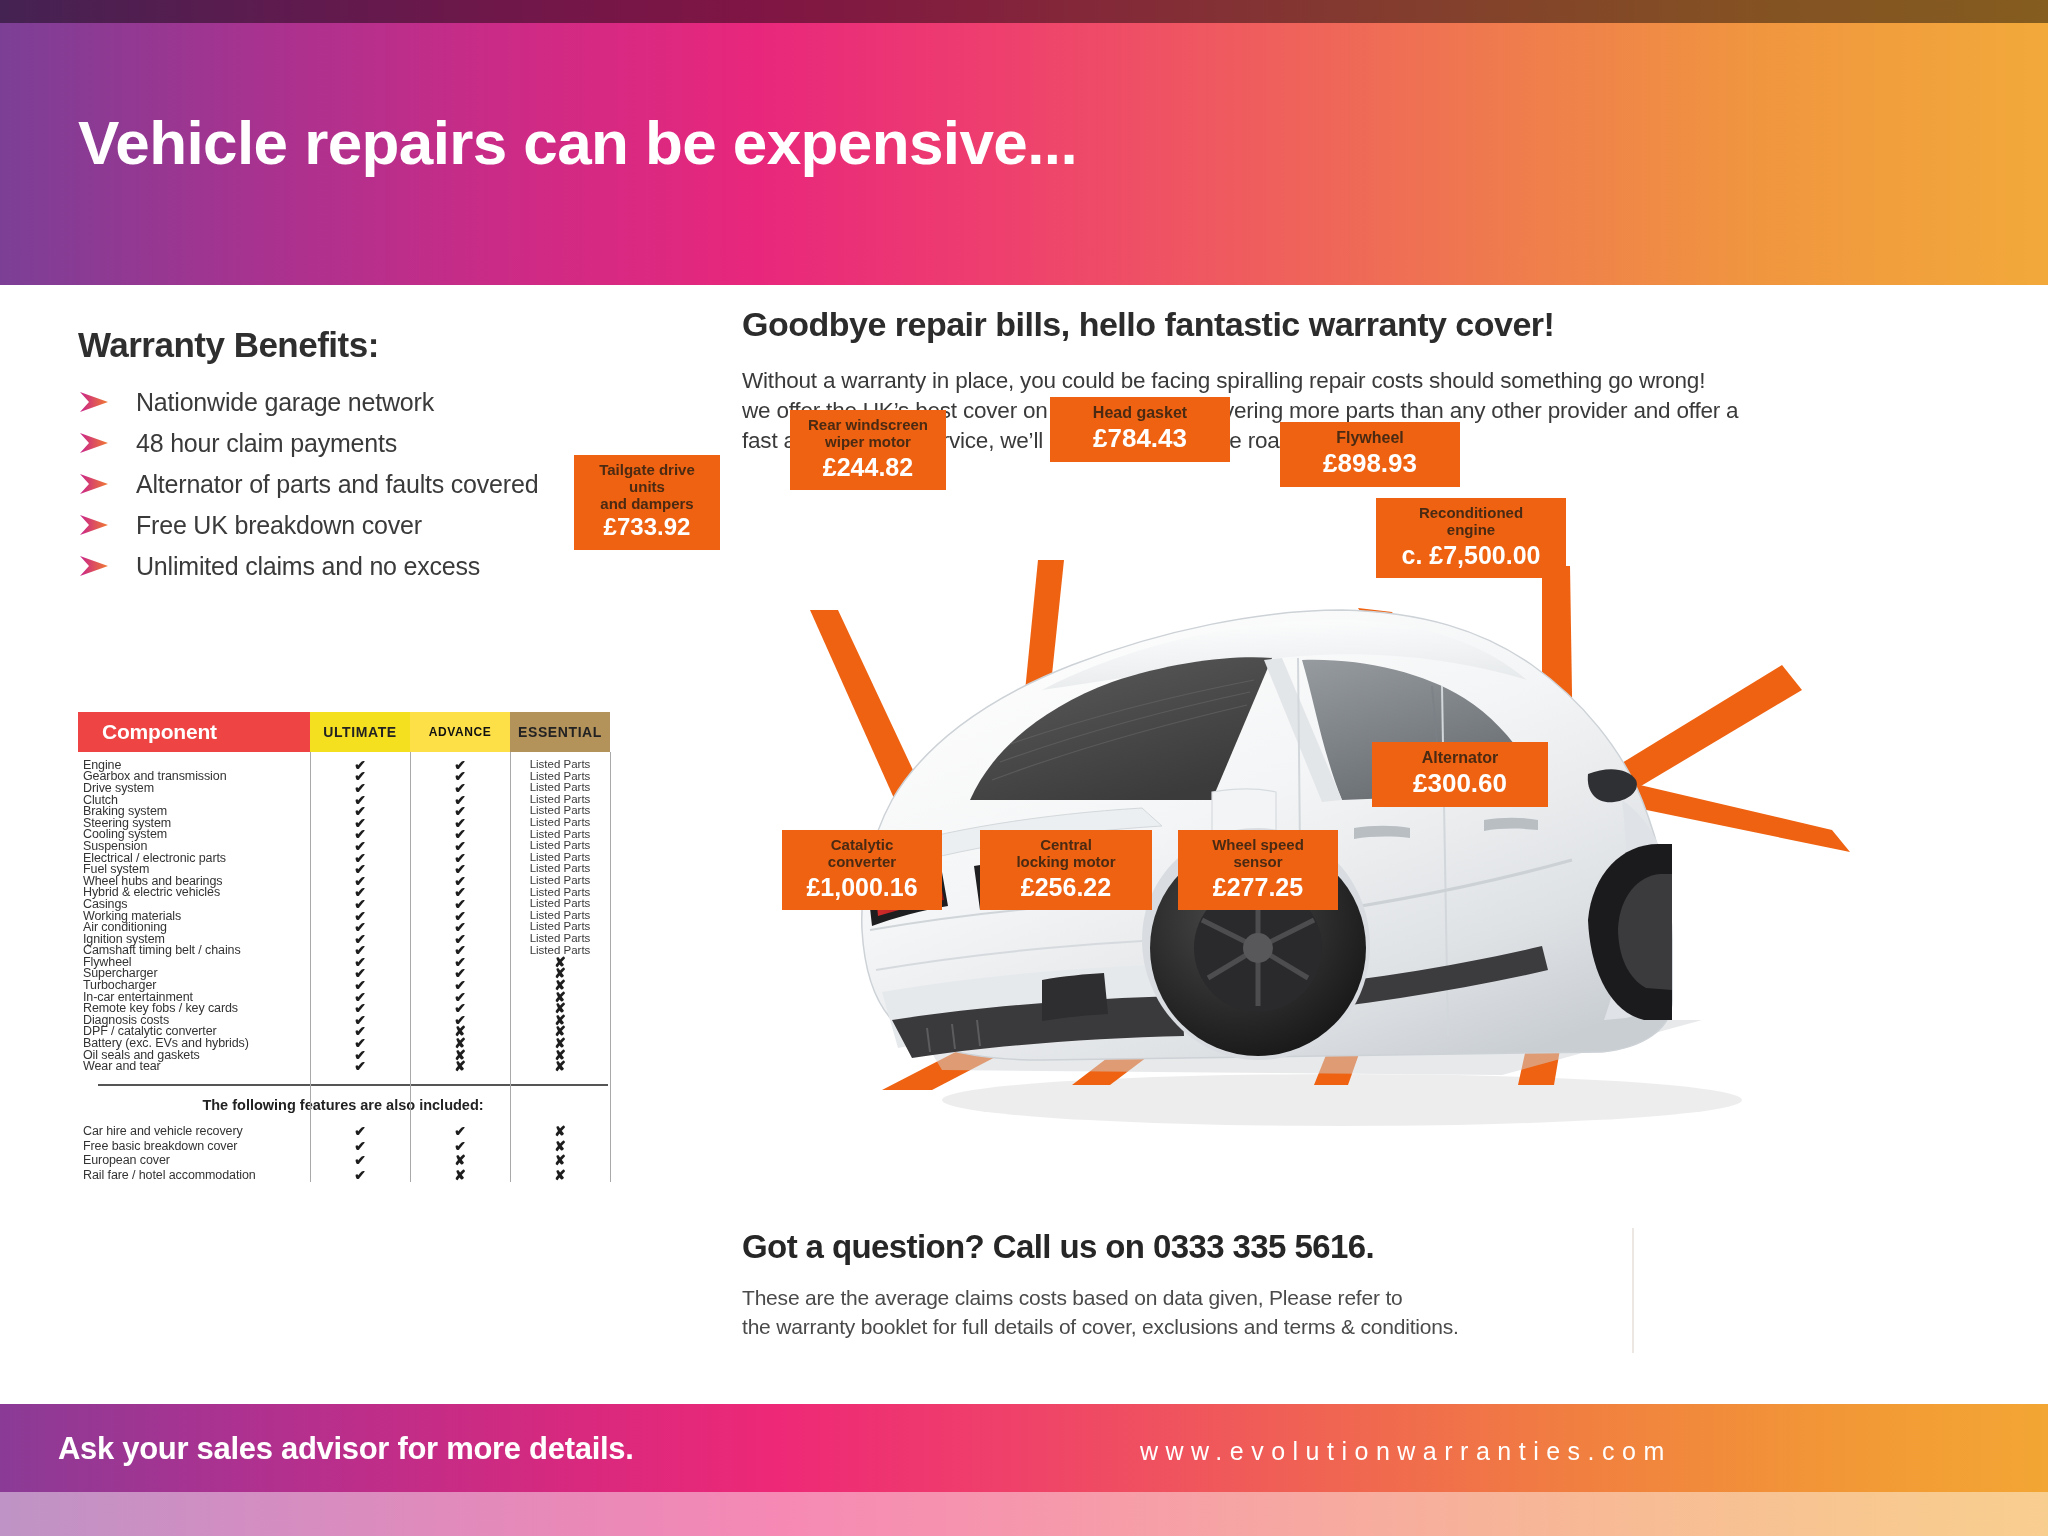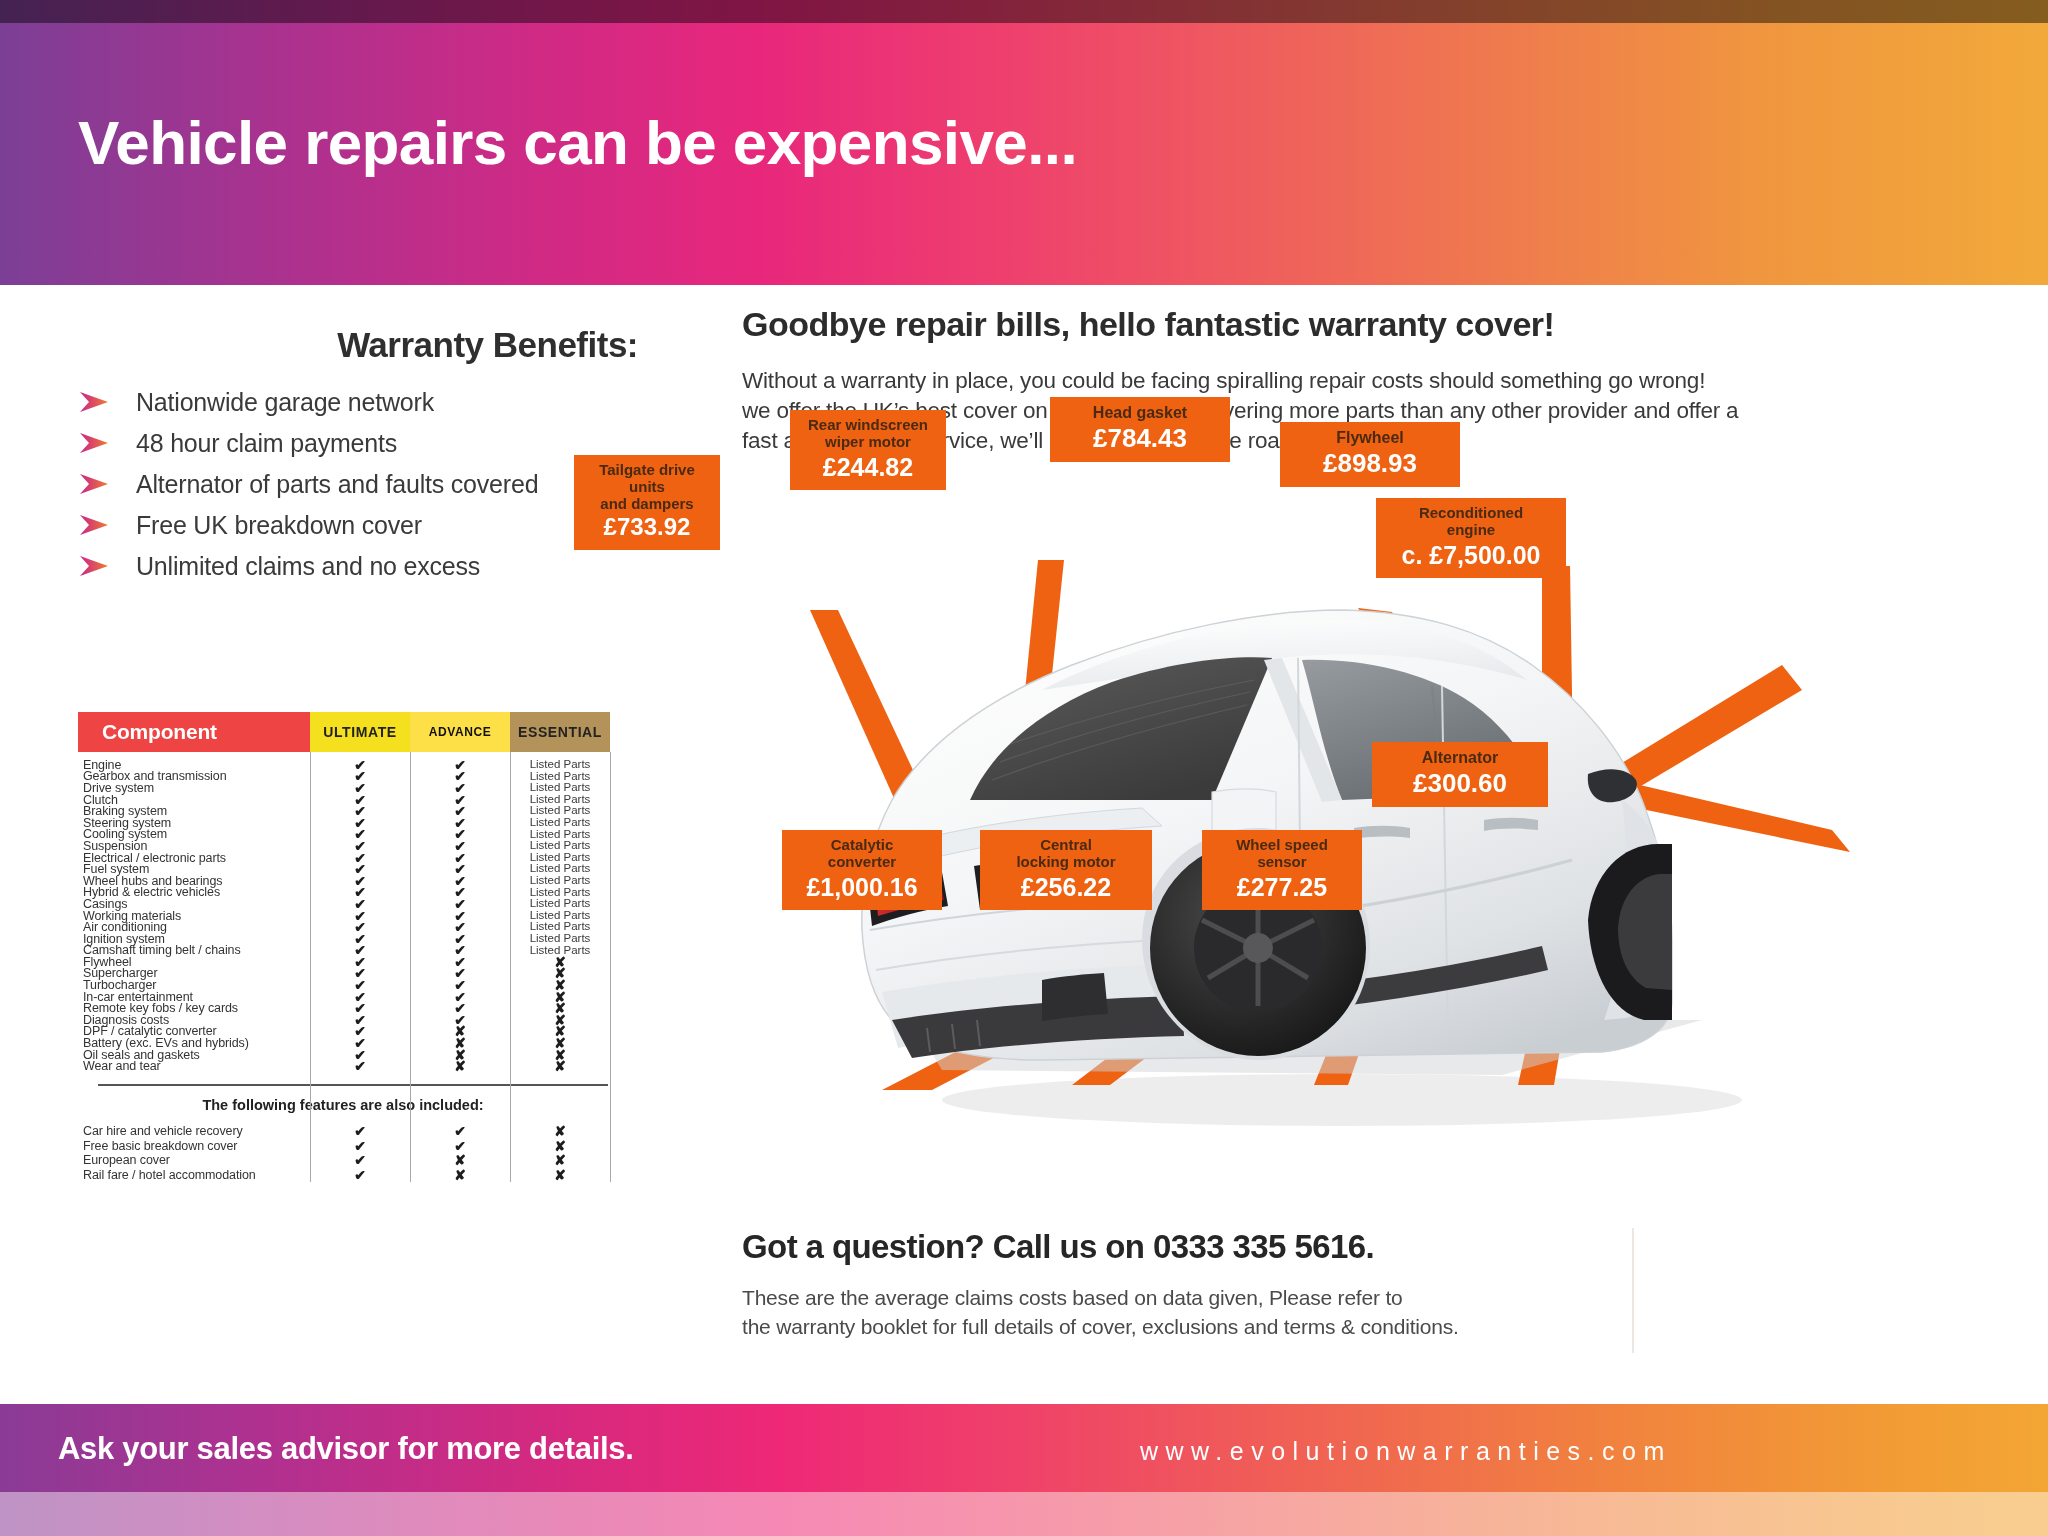--- a/index.html
+++ b/index.html
@@ -25,21 +25,21 @@
   #banner-title {
     position:absolute; left:78px; top:112px;
     font-size:62px; font-weight:700; color:#ffffff;
     letter-spacing:-0.6px; line-height:1;
   }
 
   
   #left-col { position:absolute; left:78px; top:325px; width:560px; }
   .sec-heading {
     font-size:35px; font-weight:700; color:#2f2f2f;
-    letter-spacing:-0.5px; margin-bottom:22px;text-align:right;
+    letter-spacing:-0.5px; margin-bottom:22px;
   }
   #benefits-list { list-style:none; }
   .benefit-row { display:flex; align-items:center; margin-bottom:11px; height:30px; }
   .chev { width:40px; height:22px; flex:0 0 40px; margin-right:18px; }
   .benefit-label { font-size:25px; color:#3a3a3a; letter-spacing:-0.2px; }
 
   #covered-heading { margin-top:46px; }
 
   
   #cover-table { position:absolute; left:78px; top:712px; width:550px; }
@@ -589,21 +589,21 @@
     <span class="c-label" style="font-size:15px;">converter</span>
     <span class="c-price" style="font-size:25px;">£1,000.16</span>
   </div>
 
   <div class="callout" style="left:238px; top:330px; width:172px;">
     <span class="c-label" style="font-size:15px;">Central</span>
     <span class="c-label" style="font-size:15px;">locking motor</span>
     <span class="c-price" style="font-size:25px;">£256.22</span>
   </div>
 
-  <div class="callout" style="left:460px; top:330px; width:160px;">
+  <div class="callout" style="left:436px; top:330px; width:160px;">
     <span class="c-label" style="font-size:15px;">Wheel speed</span>
     <span class="c-label" style="font-size:15px;">sensor</span>
     <span class="c-price" style="font-size:25px;">£277.25</span>
   </div>
 </div>
 
 <div id="cta">
   <div id="cta-head">Got a question? Call us on 0333 335 5616.</div>
   <div id="cta-body">
     <div>These are the average claims costs based on data given, Please refer to</div>

